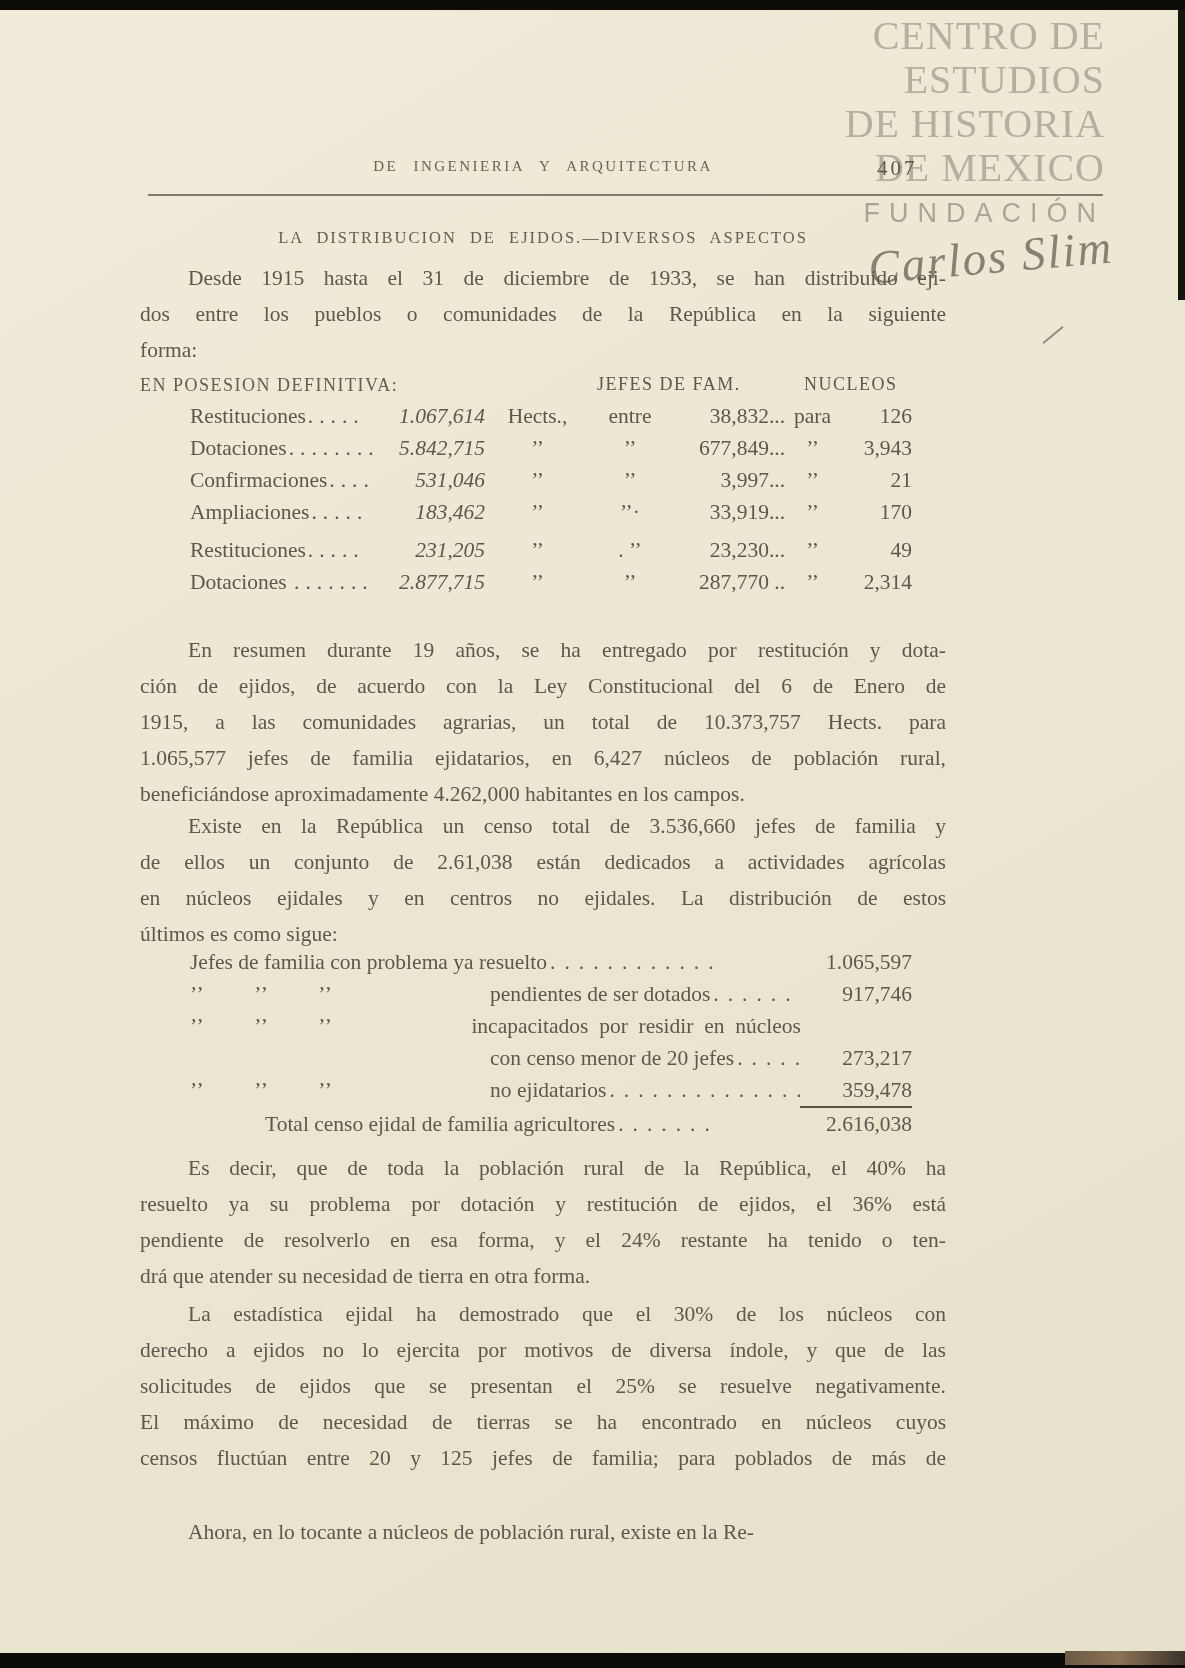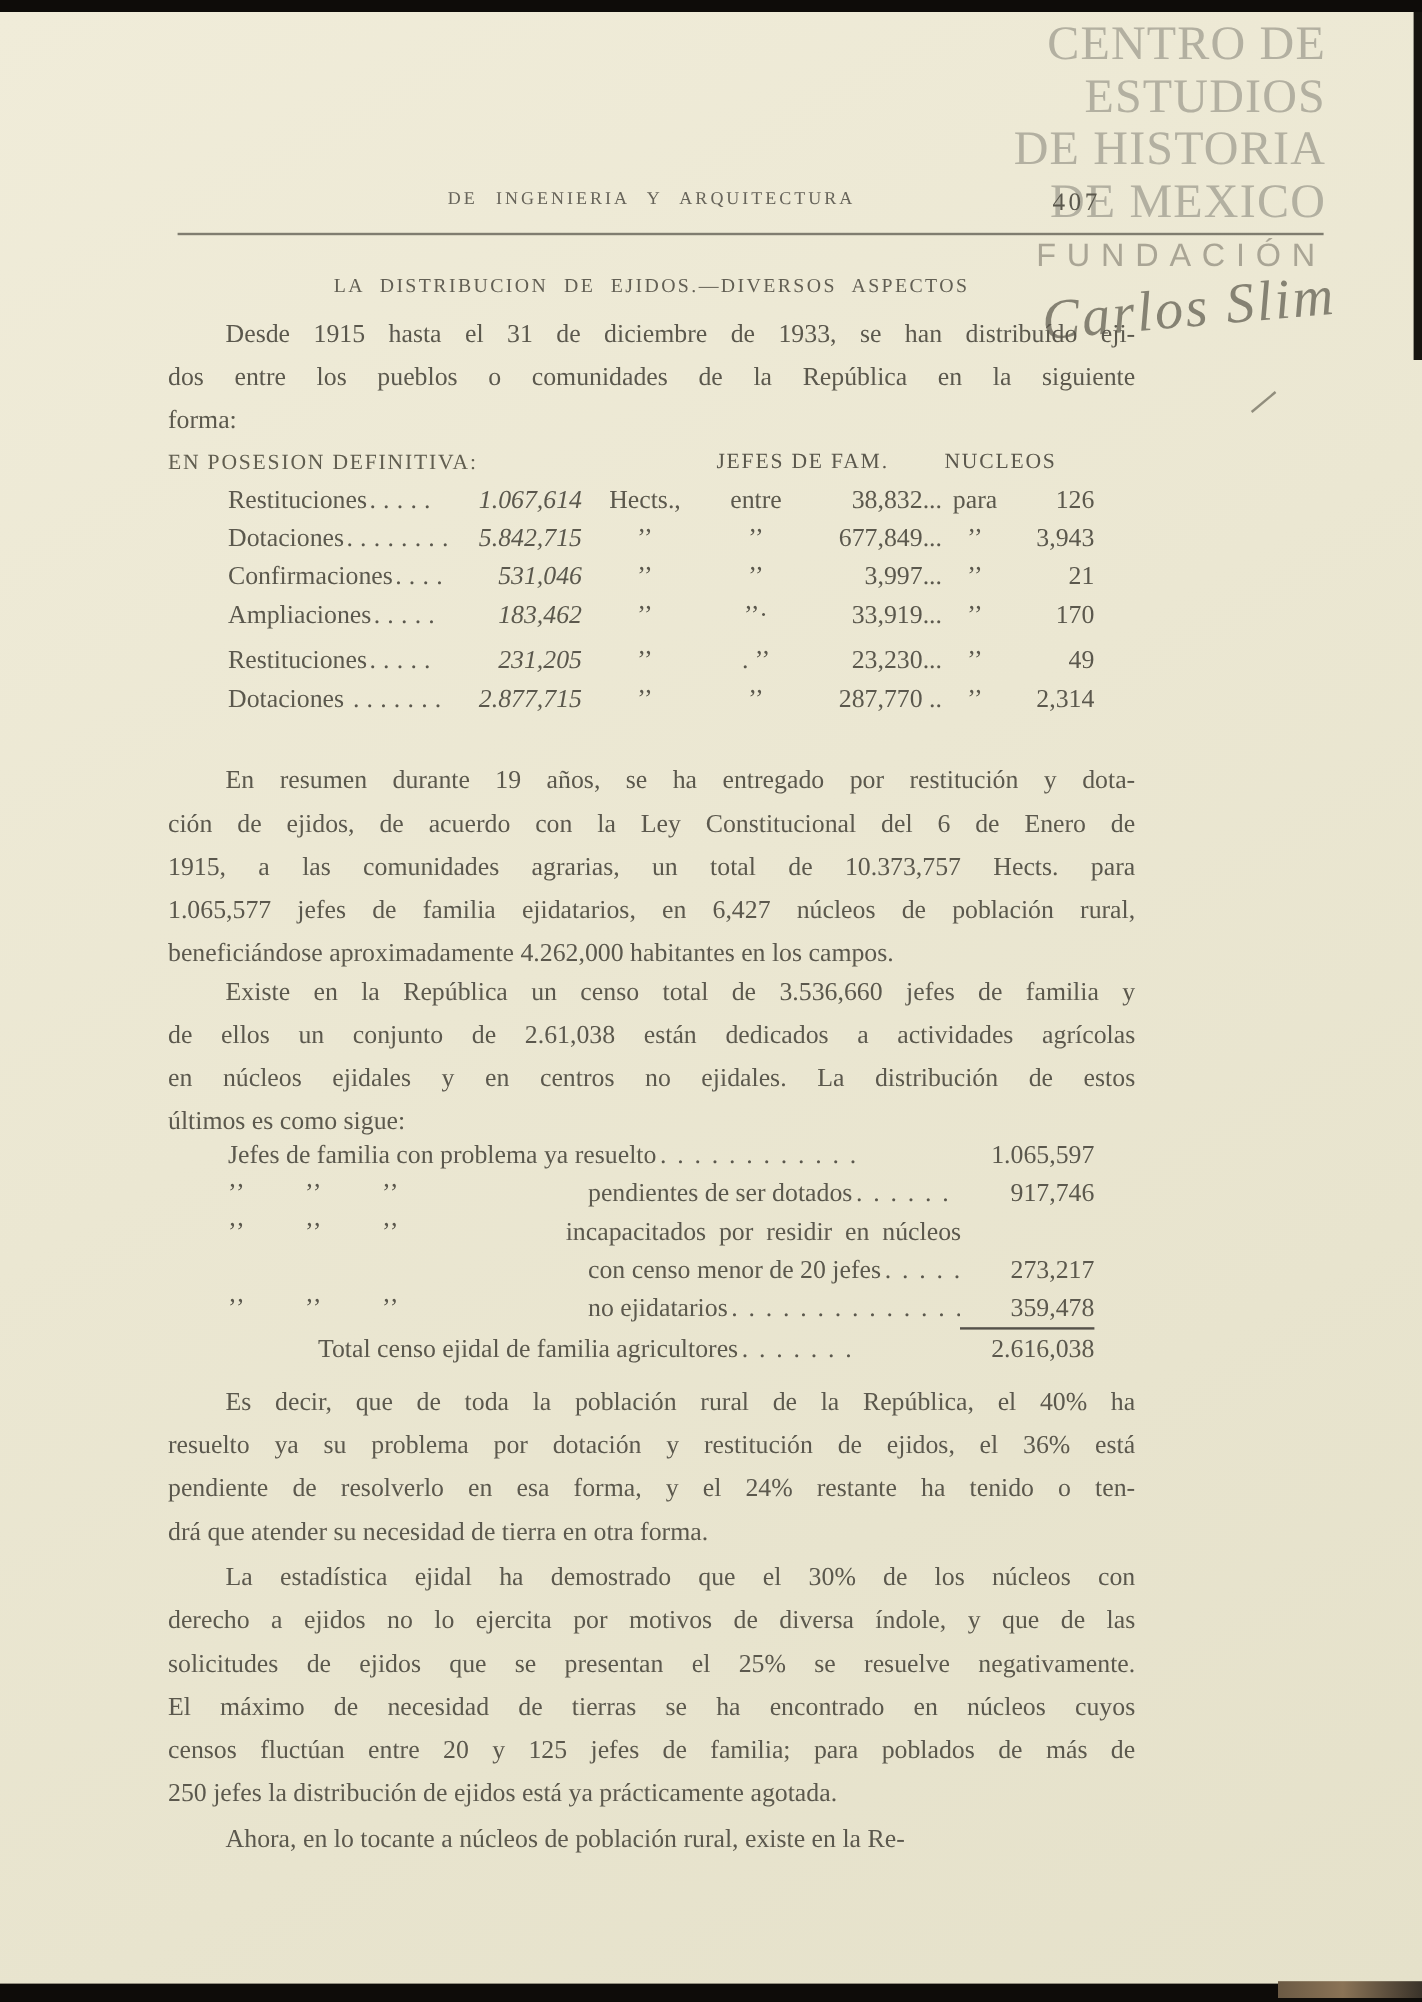--- a/index.html
+++ b/index.html
@@ -61,21 +61,21 @@
   
   .para { position:absolute; left:140px; width:806px; font-size:21.5px; line-height:36px; }
   .pline { text-align:justify; text-align-last:justify; }
   .pline.last { text-align-last:left; }
   .pline.indent { text-indent:48px; }
   
   .tbl { position:absolute; left:140px; width:772px; font-size:21.5px; line-height:32px; }
   .tbl-head { position:relative; height:32px; }
   .tbl-title { font-size:18px; letter-spacing:1.5px; color:#615e50; }
   .col-jefes  { position:absolute; left:457px; top:0; font-size:18px; letter-spacing:1.5px; }
-  .col-nucleos{ position:absolute; left:647px; top:0; font-size:18px; letter-spacing:1.5px; }
+  .col-nucleos{ position:absolute; left:664px; top:0; font-size:18px; letter-spacing:1.5px; }
   .t-row { display:flex; padding-left:50px; }
   .t-a { width:295px; display:flex; }
   .t-a .lbl { white-space:pre; }
   .t-a .dts { flex:1; overflow:hidden; white-space:nowrap; letter-spacing:6px; padding:0 2px; }
   .t-a .num { white-space:pre;font-style:italic; }
   .t-unit  { width:105px; text-align:center; }
   .t-entre { width:80px;  text-align:center; }
   .t-jefes { width:115px; text-align:right; white-space:pre; }
   .t-mark  { width:55px;  text-align:center; }
   .t-nuc   { width:72px;  text-align:right; }
@@ -259,21 +259,20 @@
     <div class="pline">pendiente de resolverlo en esa forma, y el 24% restante ha tenido o ten-</div>
     <div class="pline last">drá que atender su necesidad de tierra en otra forma.</div>
   </div>
 
   <div class="para" style="top:1286px">
     <div class="pline indent">La estadística ejidal ha demostrado que el 30% de los núcleos con</div>
     <div class="pline">derecho a ejidos no lo ejercita por motivos de diversa índole, y que de las</div>
     <div class="pline">solicitudes de ejidos que se presentan el 25% se resuelve negativamente.</div>
     <div class="pline">El máximo de necesidad de tierras se ha encontrado en núcleos cuyos</div>
     <div class="pline">censos fluctúan entre 20 y 125 jefes de familia; para poblados de más de</div>
-    <div class="pline last">250 jefes la distribución de ejidos está ya prácticamente agotada.</div>
   </div>
 
   <div class="para" style="top:1504px">
     <div class="pline indent last">Ahora, en lo tocante a núcleos de población rural, existe en la Re-</div>
   </div>
 
   <div class="corner-br"></div>
 </div>
 
 </body></html>

